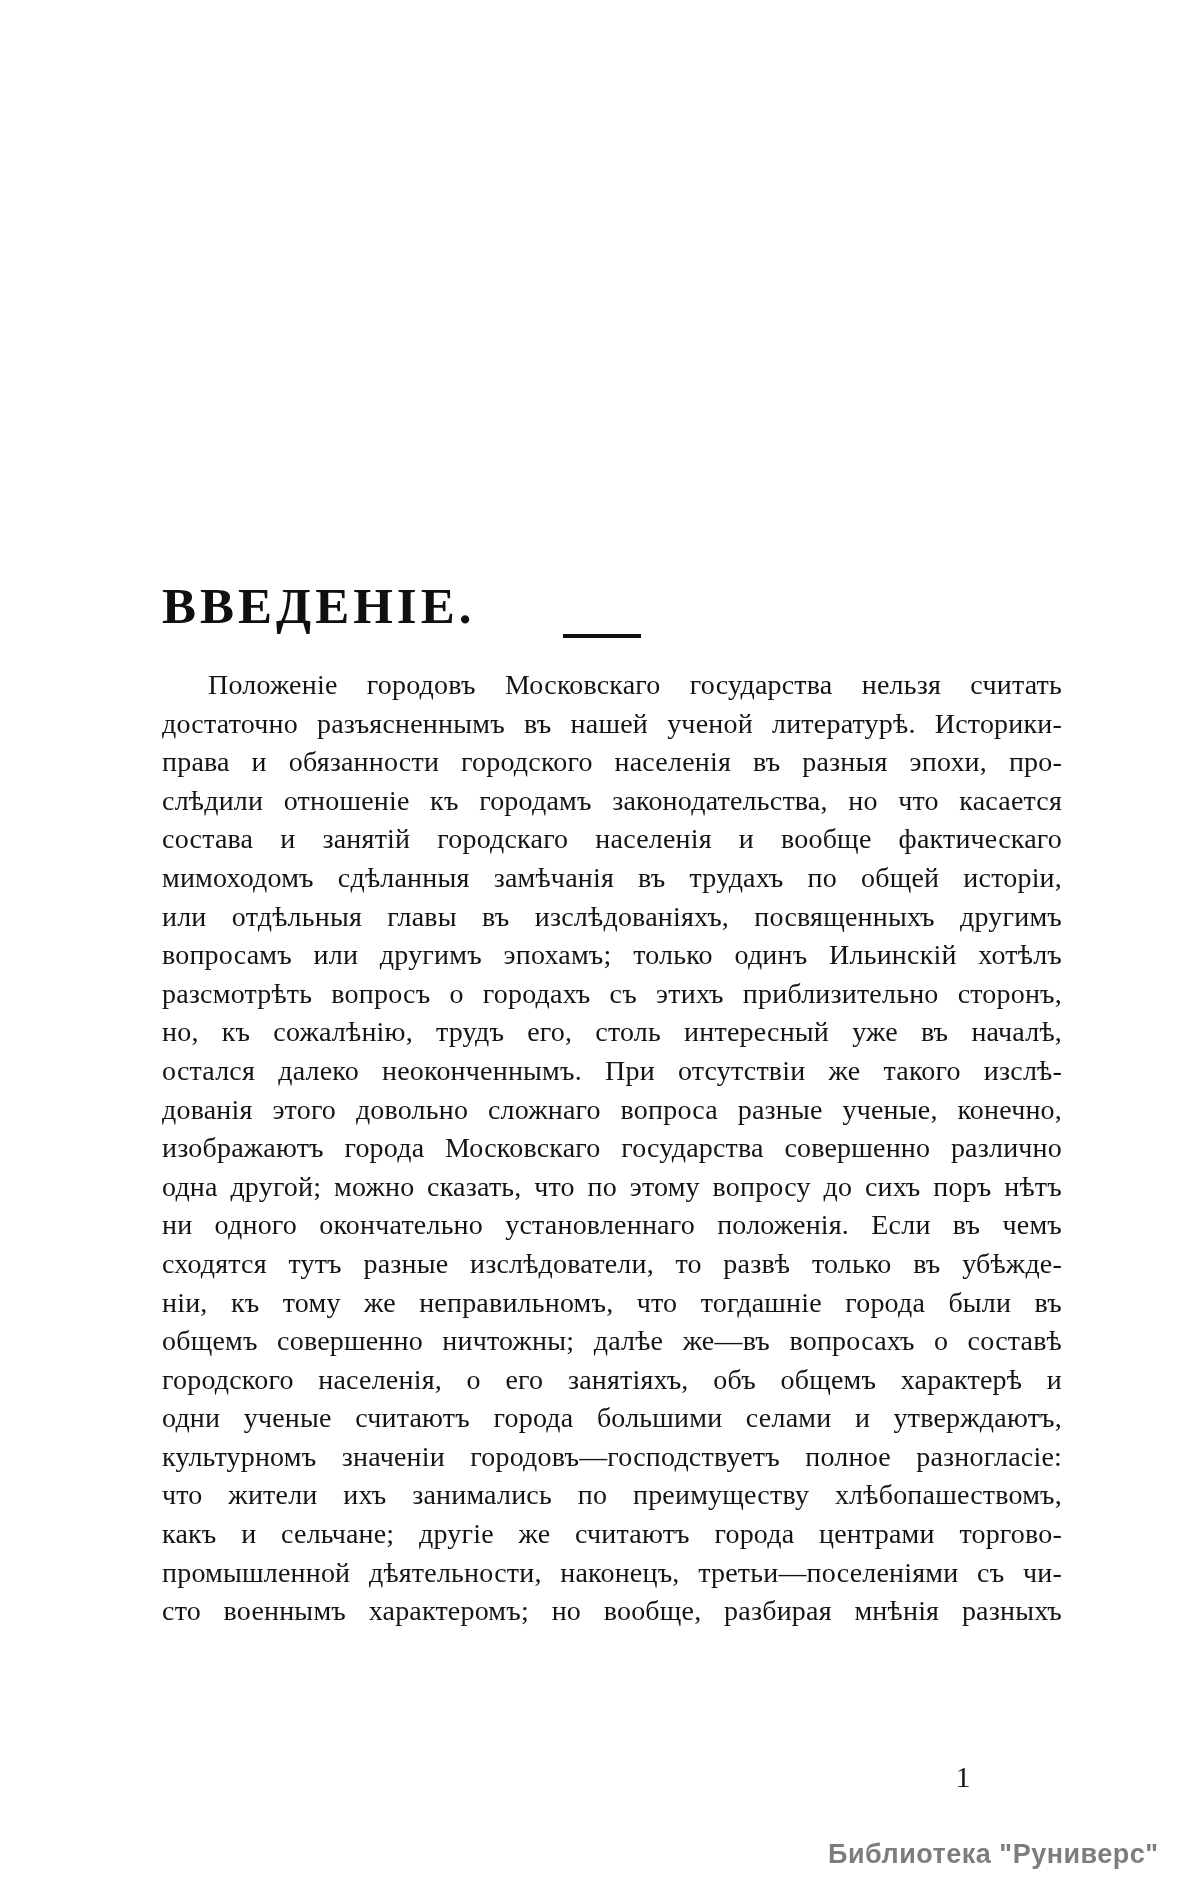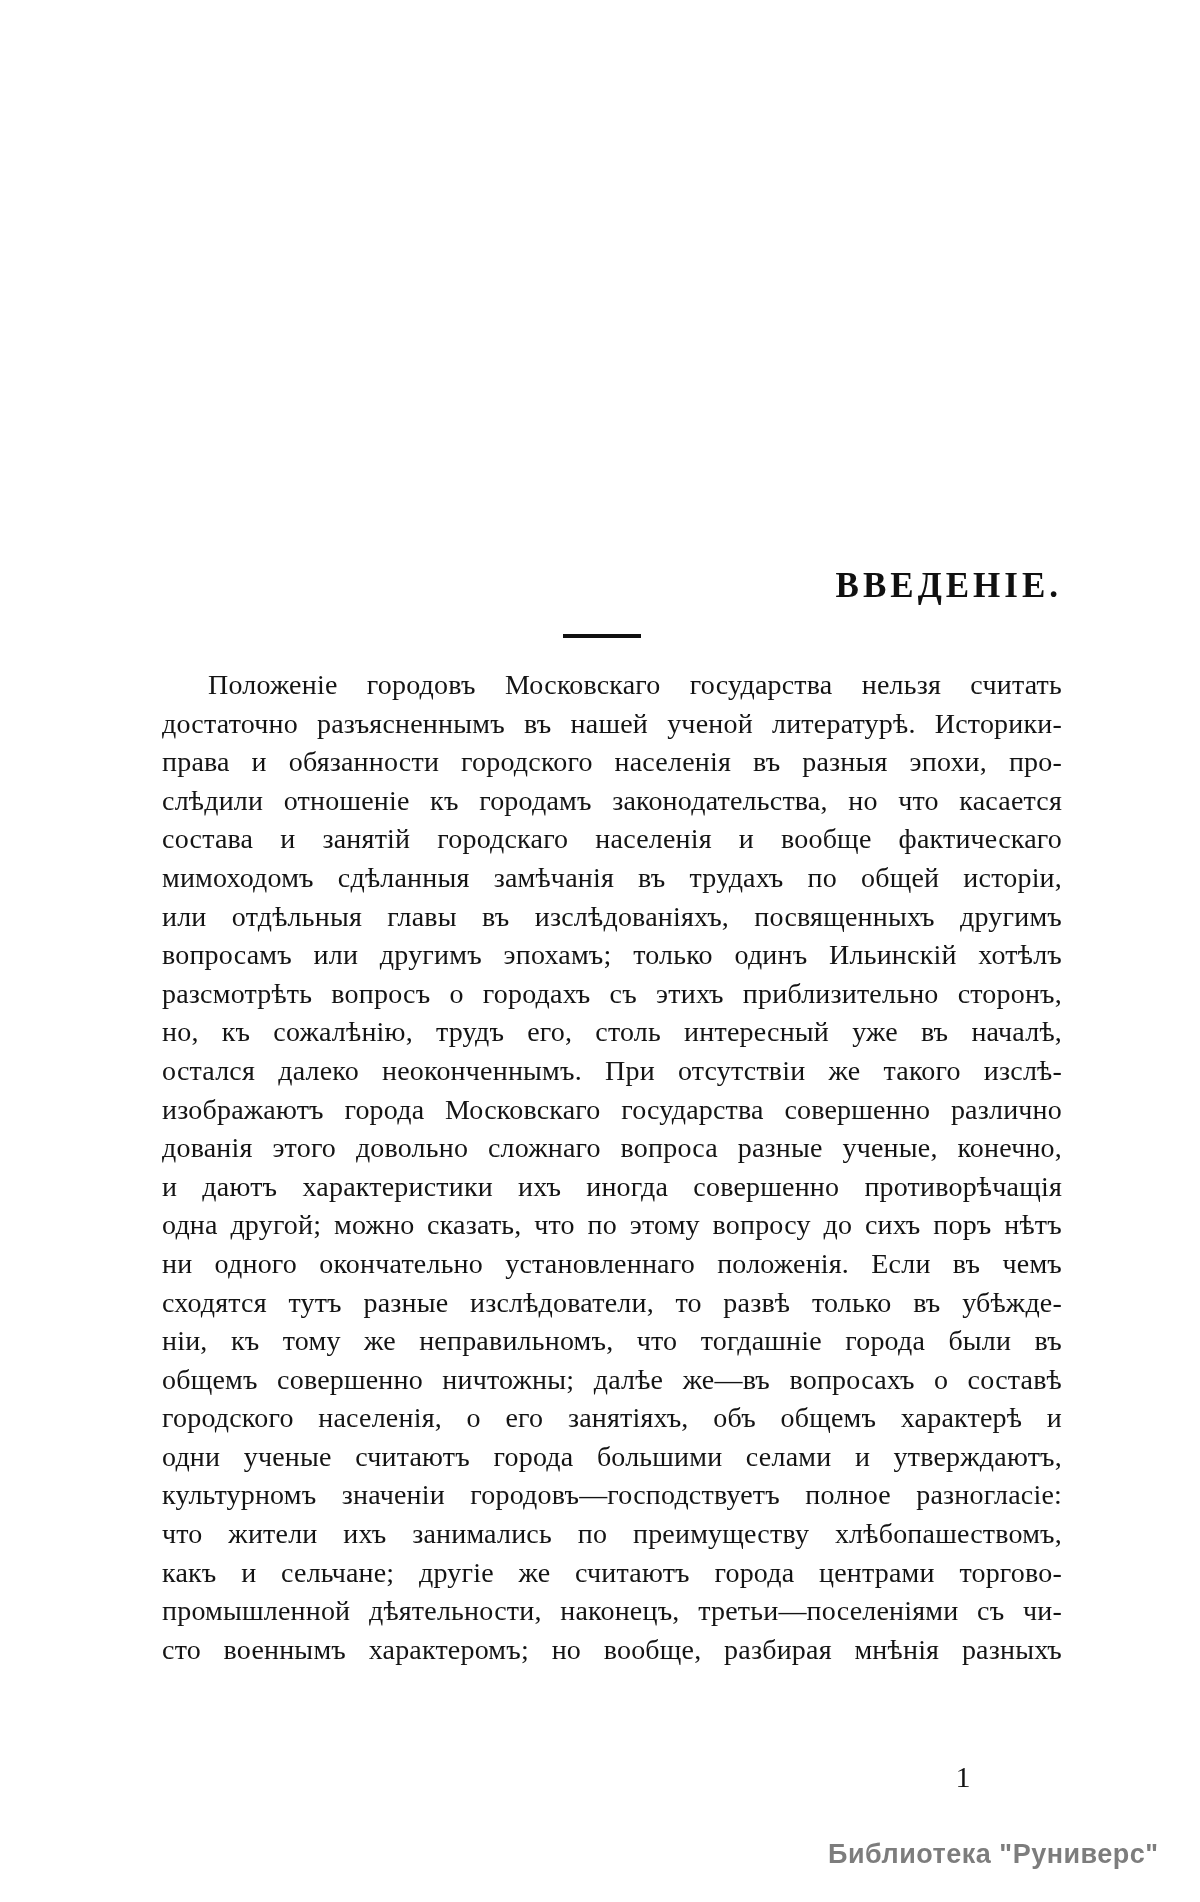--- a/index.html
+++ b/index.html
@@ -14,22 +14,22 @@
     background: #ffffff;
     overflow: hidden;
     font-family: "Liberation Serif", "DejaVu Serif", serif;
     color: #161616;
   }
   .title {
     position: absolute;
     top: 543px;
     left: 162px;
     width: 900px;
-    text-align: right;
-    font-size: 35px;
+    text-align: left;
+    font-size: 51px;
     font-weight: 700;
     letter-spacing: 4px;
     color: #101010;
     white-space: nowrap;
   }
   .divider {
     position: absolute;
     top: 634px;
     left: 563px;
     width: 78px;
@@ -89,23 +89,22 @@
     <div class="line">достаточно разъясненнымъ въ нашей ученой литературѣ. Историки-</div>
     <div class="line">права и обязанности городского населенія въ разныя эпохи, про-</div>
     <div class="line">слѣдили отношеніе къ городамъ законодательства, но что касается</div>
     <div class="line">состава и занятій городскаго населенія и вообще фактическаго</div>
     <div class="line">мимоходомъ сдѣланныя замѣчанія въ трудахъ по общей исторіи,</div>
     <div class="line">или отдѣльныя главы въ изслѣдованіяхъ, посвященныхъ другимъ</div>
     <div class="line">вопросамъ или другимъ эпохамъ; только одинъ Ильинскій хотѣлъ</div>
     <div class="line">разсмотрѣть вопросъ о городахъ съ этихъ приблизительно сторонъ,</div>
     <div class="line">но, къ сожалѣнію, трудъ его, столь интересный уже въ началѣ,</div>
     <div class="line">остался далеко неоконченнымъ. При отсутствіи же такого изслѣ-</div>
+    <div class="line">дованія этого довольно сложнаго вопроса разные ученые, конечно,</div>
     <div class="line">изображаютъ города Московскаго государства совершенно различно</div>
-    <div class="line">дованія этого довольно сложнаго вопроса разные ученые, конечно,</div>
-    <div class="line">и даютъ характеристики ихъ иногда совершенно противорѣчащія</div>
     <div class="line">одна другой; можно сказать, что по этому вопросу до сихъ поръ нѣтъ</div>
     <div class="line">ни одного окончательно установленнаго положенія. Если въ чемъ</div>
     <div class="line">сходятся тутъ разные изслѣдователи, то развѣ только въ убѣжде-</div>
     <div class="line">ніи, къ тому же неправильномъ, что тогдашніе города были въ</div>
     <div class="line">общемъ совершенно ничтожны; далѣе же—въ вопросахъ о составѣ</div>
     <div class="line">городского населенія, о его занятіяхъ, объ общемъ характерѣ и</div>
     <div class="line">одни ученые считаютъ города большими селами и утверждаютъ,</div>
     <div class="line">культурномъ значеніи городовъ—господствуетъ полное разногласіе:</div>
     <div class="line">что жители ихъ занимались по преимуществу хлѣбопашествомъ,</div>
     <div class="line">какъ и сельчане; другіе же считаютъ города центрами торгово-</div>

